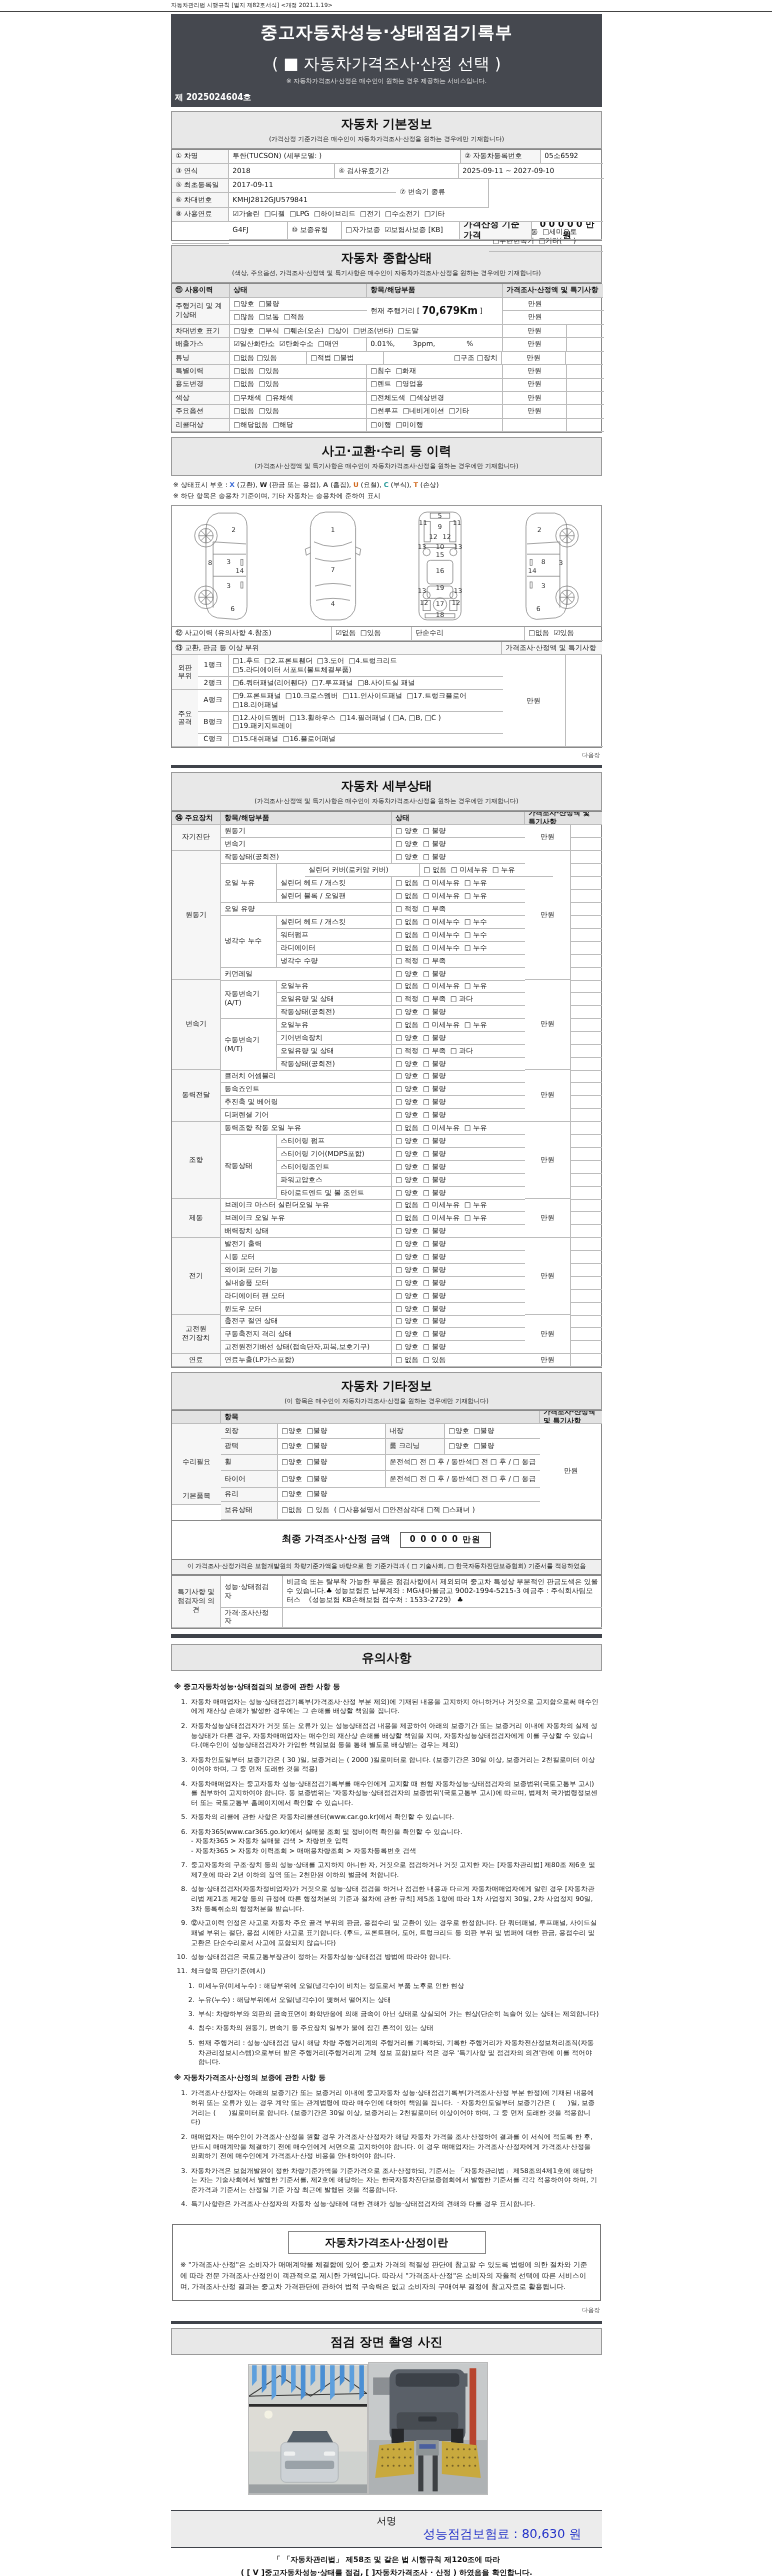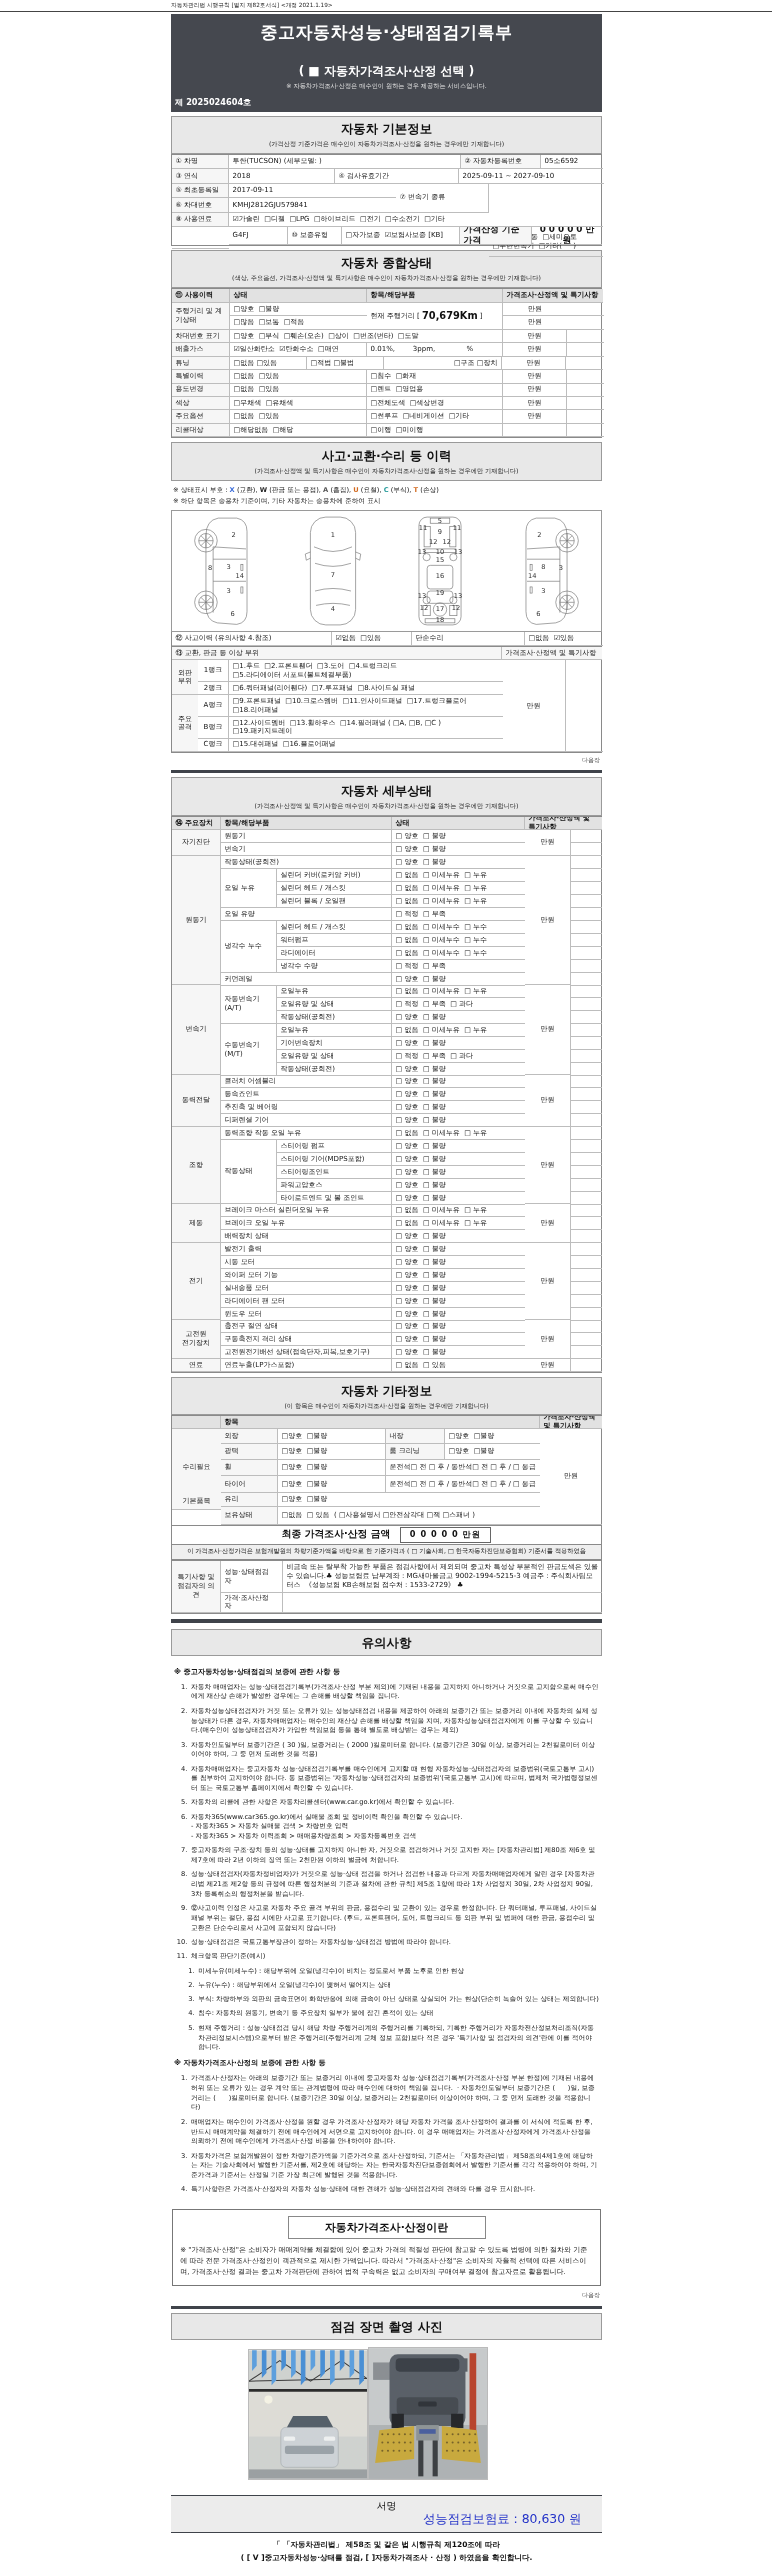--- a/index.html
+++ b/index.html
@@ -2,21 +2,21 @@
 <html style="font-size:8.2px"><head>
 <meta charset="utf-8">
 <style>
   html,body{margin:0;padding:0;background:#ffffff;}
   body{width:773px;min-height:2576px;font-family:"DejaVu Sans","Liberation Sans",sans-serif;color:#111;}
   .topline{font-size:5.7px;color:#222;padding:1.5px 0 1.5px 171px;border-bottom:1px solid #444;}
   .page{width:431px;margin:0 auto;}
   
   .masthead{background:#45484f;color:#fff;text-align:center;padding:7.2px 0 3.1px;margin-top:2.1px;}
   .masthead h1{margin:0;font-size:17px;font-weight:bold;letter-spacing:0.5px;}
-  .masthead .sub{font-size:12px;margin-top:19px;font-weight:bold;}
+  .masthead .sub{font-size:16px;margin-top:10px;font-weight:normal;}
   .masthead .note{font-size:6.2px;color:#e3e3e3;margin-top:2.1px;}
   .masthead .docno{text-align:left;font-size:8.2px;font-weight:bold;padding:5.2px 0 1px 4.1px;}
   
   .band{background:#e8e8e8;border:0.5px solid #9a9a9a;text-align:center;padding:4.6px 0 3.6px;margin-top:4.1px;}
   .band h2{margin:0;font-size:12.4px;font-weight:bold;}
   .band .sub{font-size:6.2px;margin-top:2.1px;color:#222;}
   
   .tbl{border-left:0.5px solid #8a8a8a;border-top:0.5px solid #8a8a8a;border-right:0.5px solid #8a8a8a;border-bottom:0.5px solid #8a8a8a;}
   .trow{display:flex;}
   .cell{border-right:0.5px solid #bdbdbd;border-bottom:0.5px solid #bdbdbd;display:flex;align-items:center;
@@ -40,21 +40,21 @@
   .nhead{font-size:7.2px;font-weight:bold;margin:5.2px 0 6.2px;}
   .nitem{display:flex;font-size:6.7px;line-height:1.45;margin-bottom:4.6px;}
   .nitem .no{width:13.4px;flex:none;text-align:right;padding-right:3.6px;}
   .nitem .tx{flex:1;white-space:pre-wrap;}
   .nsub{margin:2.1px 0 0 7.2px;}
   
   .pricebox{border:0.5px solid #777;margin:7.2px 1px 3.1px;padding:6.2px 7.2px 7.2px;}
   .pricebox .pbtitle{border:0.5px solid #888;width:196px;margin:0 auto 6.2px;text-align:center;font-size:10.8px;font-weight:bold;padding:3.6px 0;}
   .pricebox .pbtext{font-size:7px;line-height:1.55;white-space:pre-wrap;}
   
-  .finalrow{display:flex;justify-content:center;align-items:center;border:0.5px solid #8a8a8a;border-top:none;padding:1px 0;gap:9.3px;}
+  .finalrow{display:flex;justify-content:center;align-items:center;border:0.5px solid #8a8a8a;border-top:none;padding:11px 0;gap:9.3px;}
   .finalrow .flab{font-size:9.8px;font-weight:bold;}
   .finalrow .fval{border:0.5px solid #666;font-size:8.2px;font-weight:bold;padding:1.5px 9.3px;letter-spacing:1px;}
   .basis{border:0.5px solid #8a8a8a;border-top:none;background:#efefef;font-size:6.2px;text-align:center;padding:2.6px 0;}
   
   .photos{padding:6.2px 0 5.2px 77px;}
   .photo{margin-bottom:5.2px;border:0.5px solid #bbb;}
   
   .signband{background:#ececec;border-top:1px solid #3f434a;border-bottom:1px solid #3f434a;position:relative;height:36px;margin-top:3.1px;}
   .signband .stitle{text-align:center;font-size:9.8px;padding-top:4.1px;}
   .signband .fee{position:absolute;right:20.6px;bottom:4.1px;color:#2433c8;font-size:12.4px;}
@@ -421,21 +421,21 @@
       <div class="trow" style="height: 129px;">
         <div class="cell lbl ctr" style="width: 49px; flex: 0 0 auto; height: 129px;">원동기</div>
         <div class="vstack" style="width: 304px; flex: 0 0 auto; height: 129px;">
           <div class="trow" style="height: 13px;">
             <div class="cell" style="width: 171px; flex: 0 0 auto; height: 13px;">작동상태(공회전)</div>
             <div class="cell" style="width: 133px; flex: 0 0 auto; height: 13px;">□ 양호  □ 불량</div>
           </div>
           <div class="trow" style="height: 39px;">
             <div class="cell" style="width: 56px; flex: 0 0 auto; height: 39px;">오일 누유</div>
             <div class="vstack" style="width: 248px; flex: 0 0 auto; height: 39px;">
-              <div class="trow" style="height: 13px;">
+              <div class="trow" style="height: 13px; margin-left: 28px;">
                 <div class="cell" style="width: 115px; flex: 0 0 auto; height: 13px;">실린더 커버(로커암 커버)</div>
                 <div class="cell" style="width: 133px; flex: 0 0 auto; height: 13px;">□ 없음  □ 미세누유  □ 누유</div>
               </div>
               <div class="trow" style="height: 13px;">
                 <div class="cell" style="width: 115px; flex: 0 0 auto; height: 13px;">실린더 헤드 / 개스킷</div>
                 <div class="cell" style="width: 133px; flex: 0 0 auto; height: 13px;">□ 없음  □ 미세누유  □ 누유</div>
               </div>
               <div class="trow" style="height: 13px;">
                 <div class="cell" style="width: 115px; flex: 0 0 auto; height: 13px;">실린더 블록 / 오일팬</div>
                 <div class="cell" style="width: 133px; flex: 0 0 auto; height: 13px;">□ 없음  □ 미세누유  □ 누유</div>

